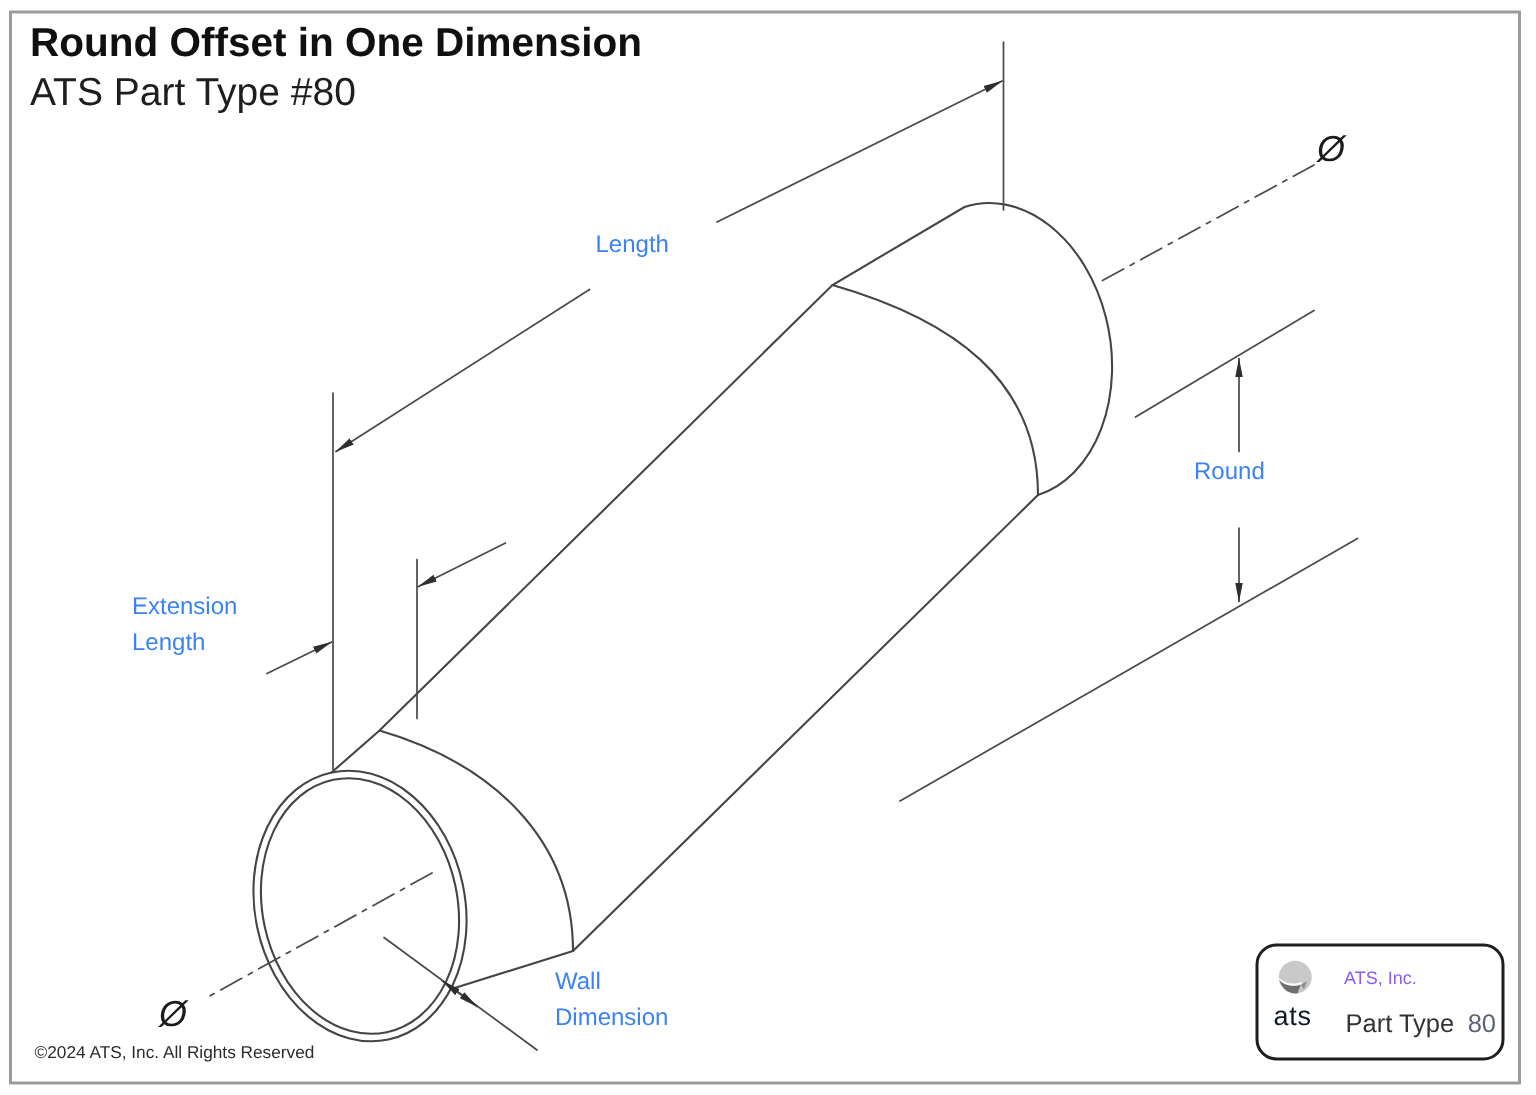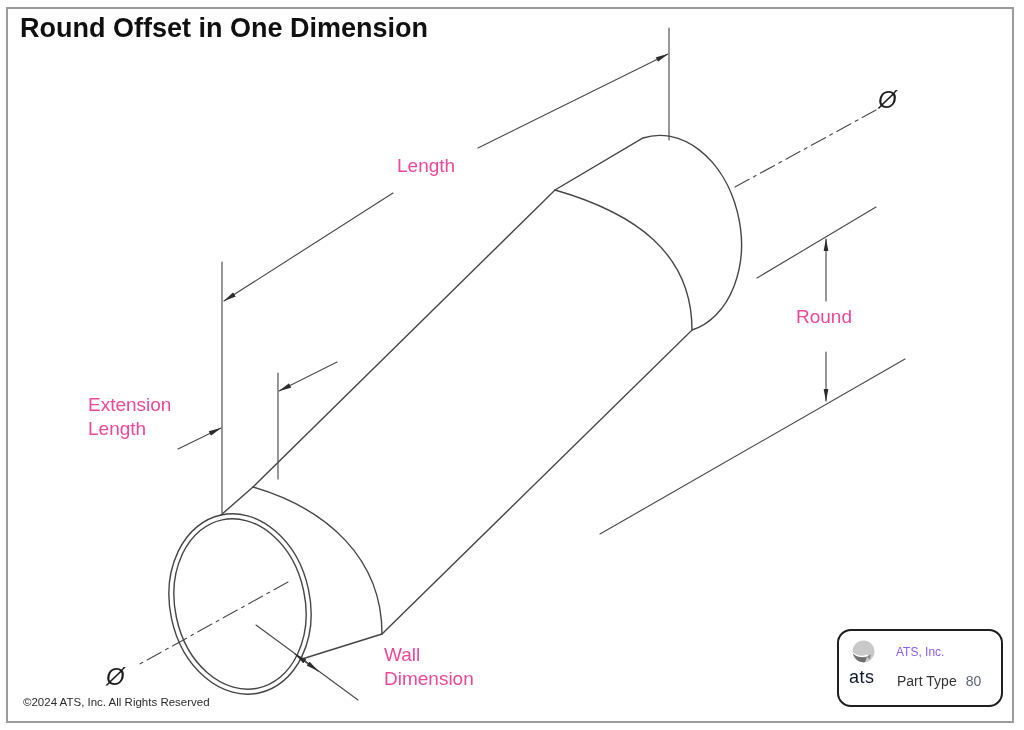--- a/index.html
+++ b/index.html
@@ -3,30 +3,30 @@
 <meta charset="utf-8">
 <style>
   html,body{margin:0;padding:0;background:#fff;}
   .canvas{position:relative;width:1024px;height:730px;background:#ffffff;overflow:hidden;
           font-family:"Liberation Sans","DejaVu Sans",sans-serif;color:#1b1b1b;padding-left:43px;}
   .frame{position:absolute;left:6px;top:7px;width:1008px;height:716px;box-sizing:border-box;
          border:2px solid #9b9b9b;}
   .drawing-svg{position:absolute;left:0;top:0;}
   .t-title{position:absolute;left:20px;top:13px;font-size:27px;font-weight:bold;color:#101010;}
   .t-sub{position:absolute;left:20px;top:46px;font-size:26px;font-weight:400;color:#1e1e1e;}
-  .dim-label{position:absolute;font-size:19px;color:#ec4899;white-space:nowrap;}
+  .dim-label{position:absolute;font-size:16px;color:#3b82f6;white-space:nowrap;}
   .dim-label .ln{display:block;line-height:24px;}
   .dia{position:absolute;font-size:24px;font-style:italic;color:#1b1b1b;}
   .copyright{position:absolute;left:23px;top:696px;font-size:11.5px;color:#2b2b2b;}
   .logo-card{position:absolute;left:837px;top:629px;width:166px;height:78px;box-sizing:border-box;
              border:2px solid #1f1f1f;border-radius:14px;background:#fff;}
   .logo-icon{position:absolute;left:12px;top:9px;}
   .logo-ats{position:absolute;left:10px;top:36px;font-size:18px;font-weight:normal;color:#0f172a;letter-spacing:.5px;}
   .logo-company{position:absolute;left:57px;top:14px;font-size:12px;color:#8b5cf6;}
-  .logo-part{position:absolute;left:58px;top:42px;font-size:14px;color:#333;}
+  .logo-part{position:absolute;left:58px;top:42px;font-size:17px;color:#333;}
   .logo-part .val{margin-left:9px;color:#5a6472;}
 </style>
 </head>
 <body>
 
 <div class="canvas">
 
   <div class="frame"></div>
 
   <svg class="drawing-svg" width="1024" height="730" viewBox="0 0 1024 730">
@@ -69,31 +69,32 @@
       <line x1="826" y1="301" x2="826" y2="239" marker-end="url(#arr)"></line>
       <line x1="826" y1="352" x2="826" y2="401" marker-end="url(#arr)"></line>
 
       <line x1="256" y1="625" x2="358" y2="700"></line>
       <line x1="307" y1="663" x2="295" y2="654" marker-end="url(#arr)"></line>
       <line x1="306" y1="662" x2="318" y2="671" marker-end="url(#arr)"></line>
     </g>
   </svg>
 
   <div class="t-title">Round Offset in One Dimension</div>
+  <div class="t-sub">ATS Part Type #80</div>
 
   <div class="dim-label" style="left:397px;top:155px;">Length</div>
 
   <div class="dim-label" style="left:88px;top:393px;">
     <span class="ln">Extension</span>
     <span class="ln">Length</span>
   </div>
 
   <div class="dim-label" style="left:796px;top:306px;">Round</div>
 
-  <div class="dim-label" style="left:384px;top:643px;">
+  <div class="dim-label" style="left:370px;top:643px;">
     <span class="ln">Wall</span>
     <span class="ln">Dimension</span>
   </div>
 
   <div class="dia" style="left:878px;top:86px;">Ø</div>
   <div class="dia" style="left:106px;top:663px;">Ø</div>
 
   <div class="copyright">©2024 ATS, Inc. All Rights Reserved</div>
 
   <div class="logo-card">

